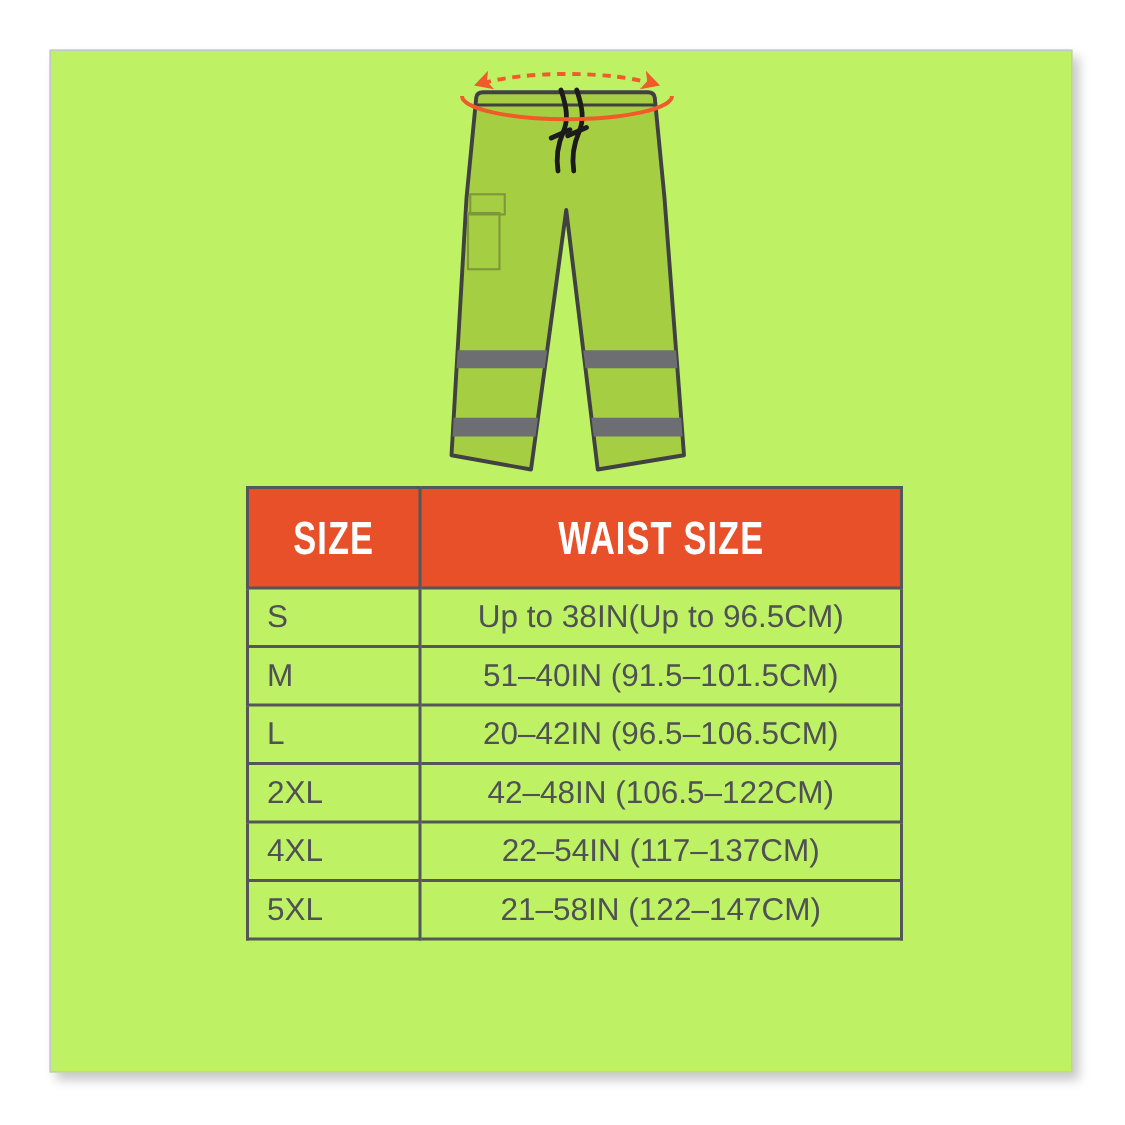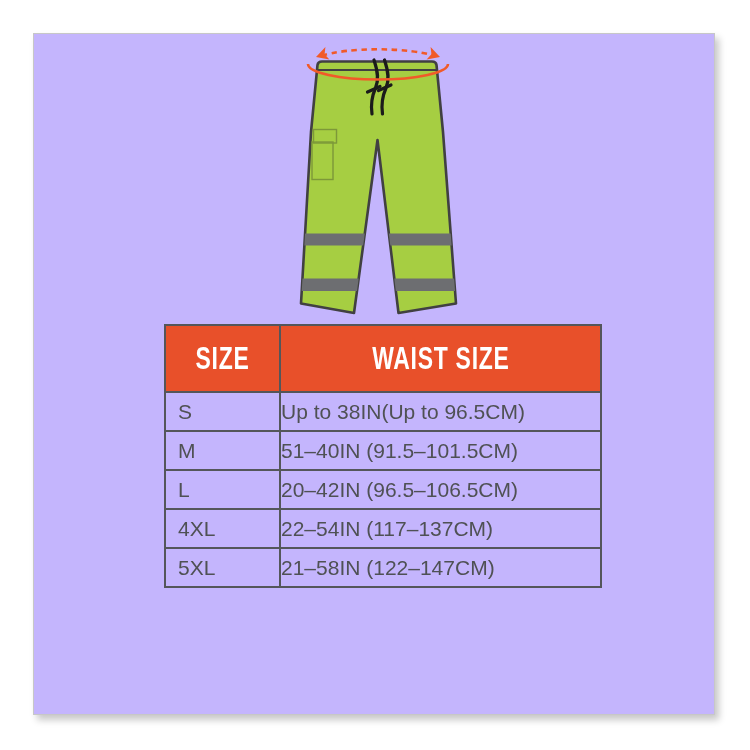--- a/index.html
+++ b/index.html
@@ -12,21 +12,21 @@
     position: relative;
     width: 750px; height: 750px;
     background: #ffffff;
     overflow: hidden;
   }
   .card {
     position: absolute;
     left: 33px; top: 33px;
     width: 682px; height: 682px;
     box-sizing: border-box;
-    background: #c4b5fd;
+    background: #bef264;
     border: 1px solid #c7c7c7;
     box-shadow: 4px 5px 7px rgba(0,0,0,0.22);
     padding-left: 12px;
   }
   .pants-svg {
     position: absolute;
     left: 261px; top: 9px;
     width: 168px; height: 276px;
   }
   table.size-table {
@@ -60,21 +60,21 @@
   .size-table td {
     height: 39px;
     font-size: 21px;
     color: #4f5154;
     vertical-align: middle;
     white-space: nowrap;
   }
   .col-size  { width: 115px; }
   .col-waist { width: 321px; }
   td.cell-size  { text-align: left; padding-left: 12px; }
-  td.cell-waist { }
+  td.cell-waist { text-align: center; }
 </style>
 </head>
 <body>
 
 <div class="page">
   <div class="card">
 
     <svg class="pants-svg" viewBox="295 41 168 276" xmlns="http://www.w3.org/2000/svg">
       <defs>
         <clipPath id="pantsClip">
@@ -137,20 +137,24 @@
         </tr>
         <tr>
           <td class="cell-size">M</td>
           <td class="cell-waist">51–40IN (91.5–101.5CM)</td>
         </tr>
         <tr>
           <td class="cell-size">L</td>
           <td class="cell-waist">20–42IN (96.5–106.5CM)</td>
         </tr>
         <tr>
+          <td class="cell-size">2XL</td>
+          <td class="cell-waist">42–48IN (106.5–122CM)</td>
+        </tr>
+        <tr>
           <td class="cell-size">4XL</td>
           <td class="cell-waist">22–54IN (117–137CM)</td>
         </tr>
         <tr>
           <td class="cell-size">5XL</td>
           <td class="cell-waist">21–58IN (122–147CM)</td>
         </tr>
       </tbody>
     </table>
 

